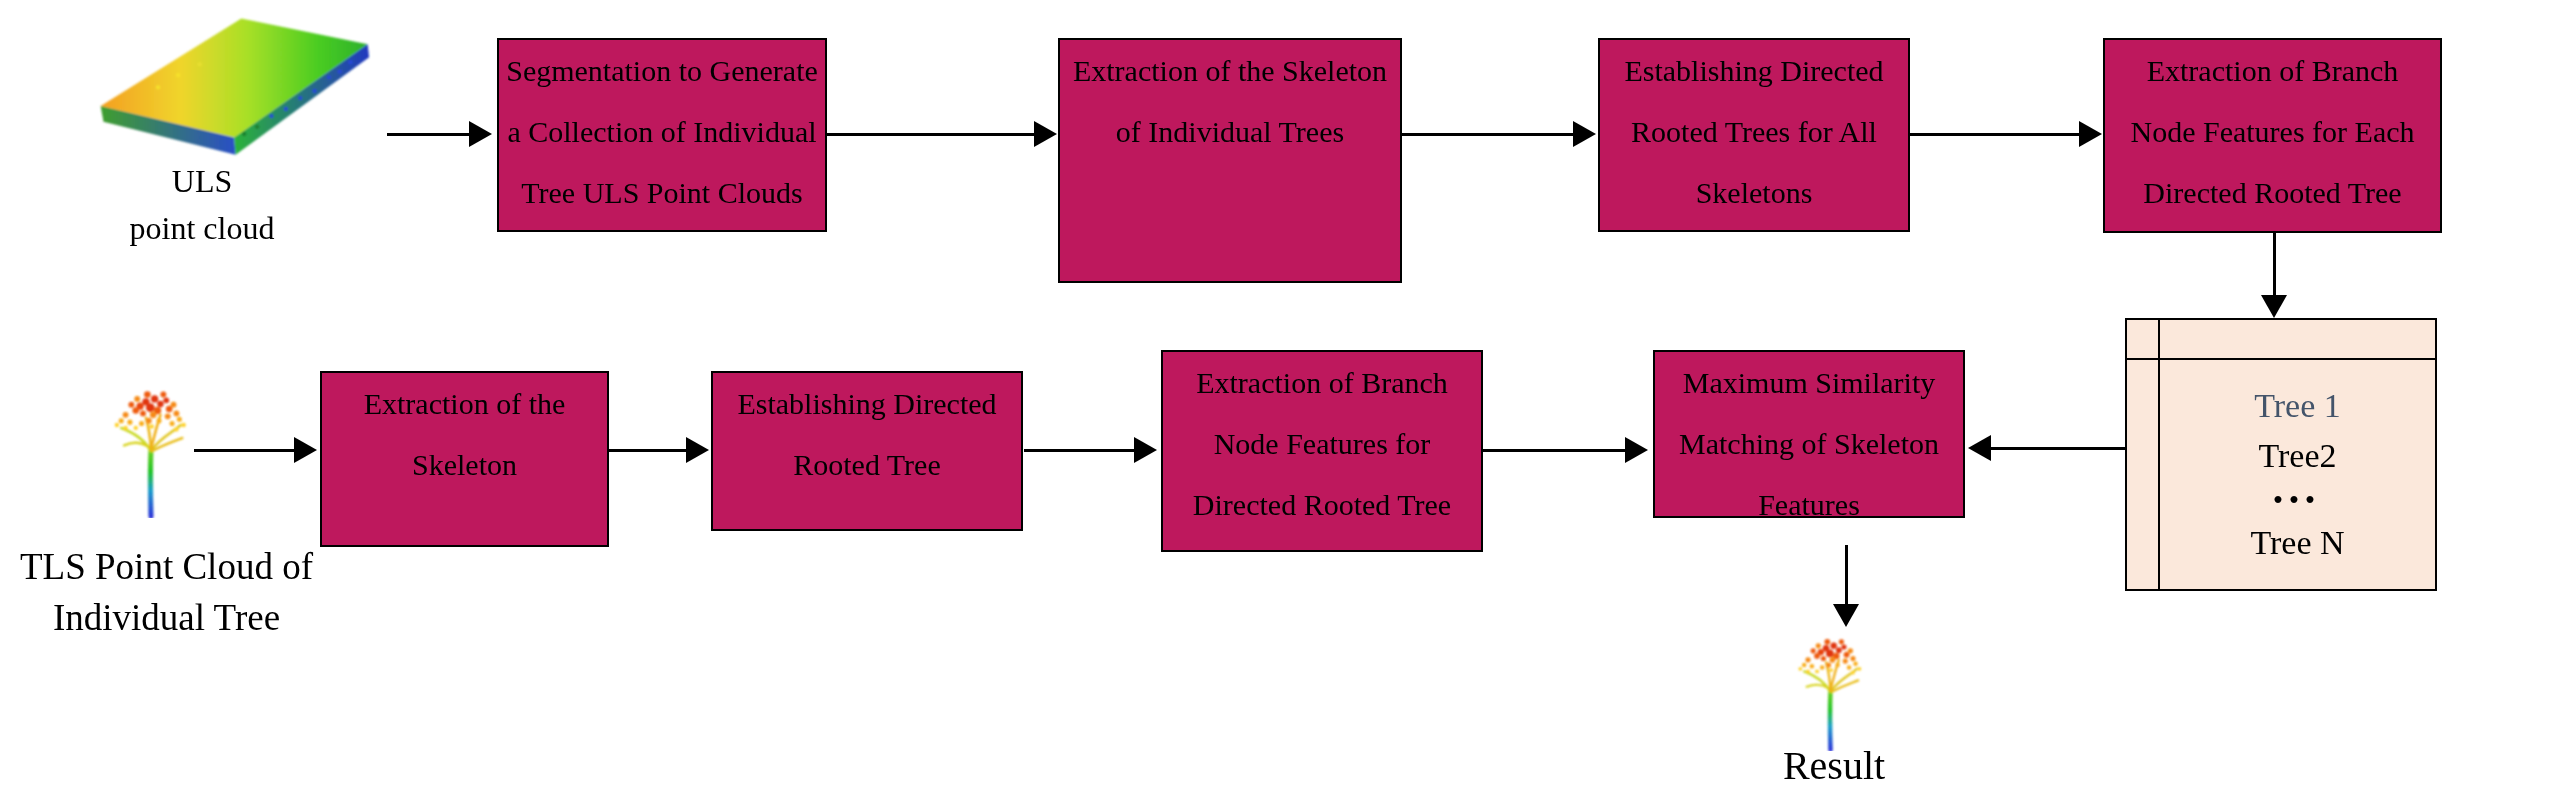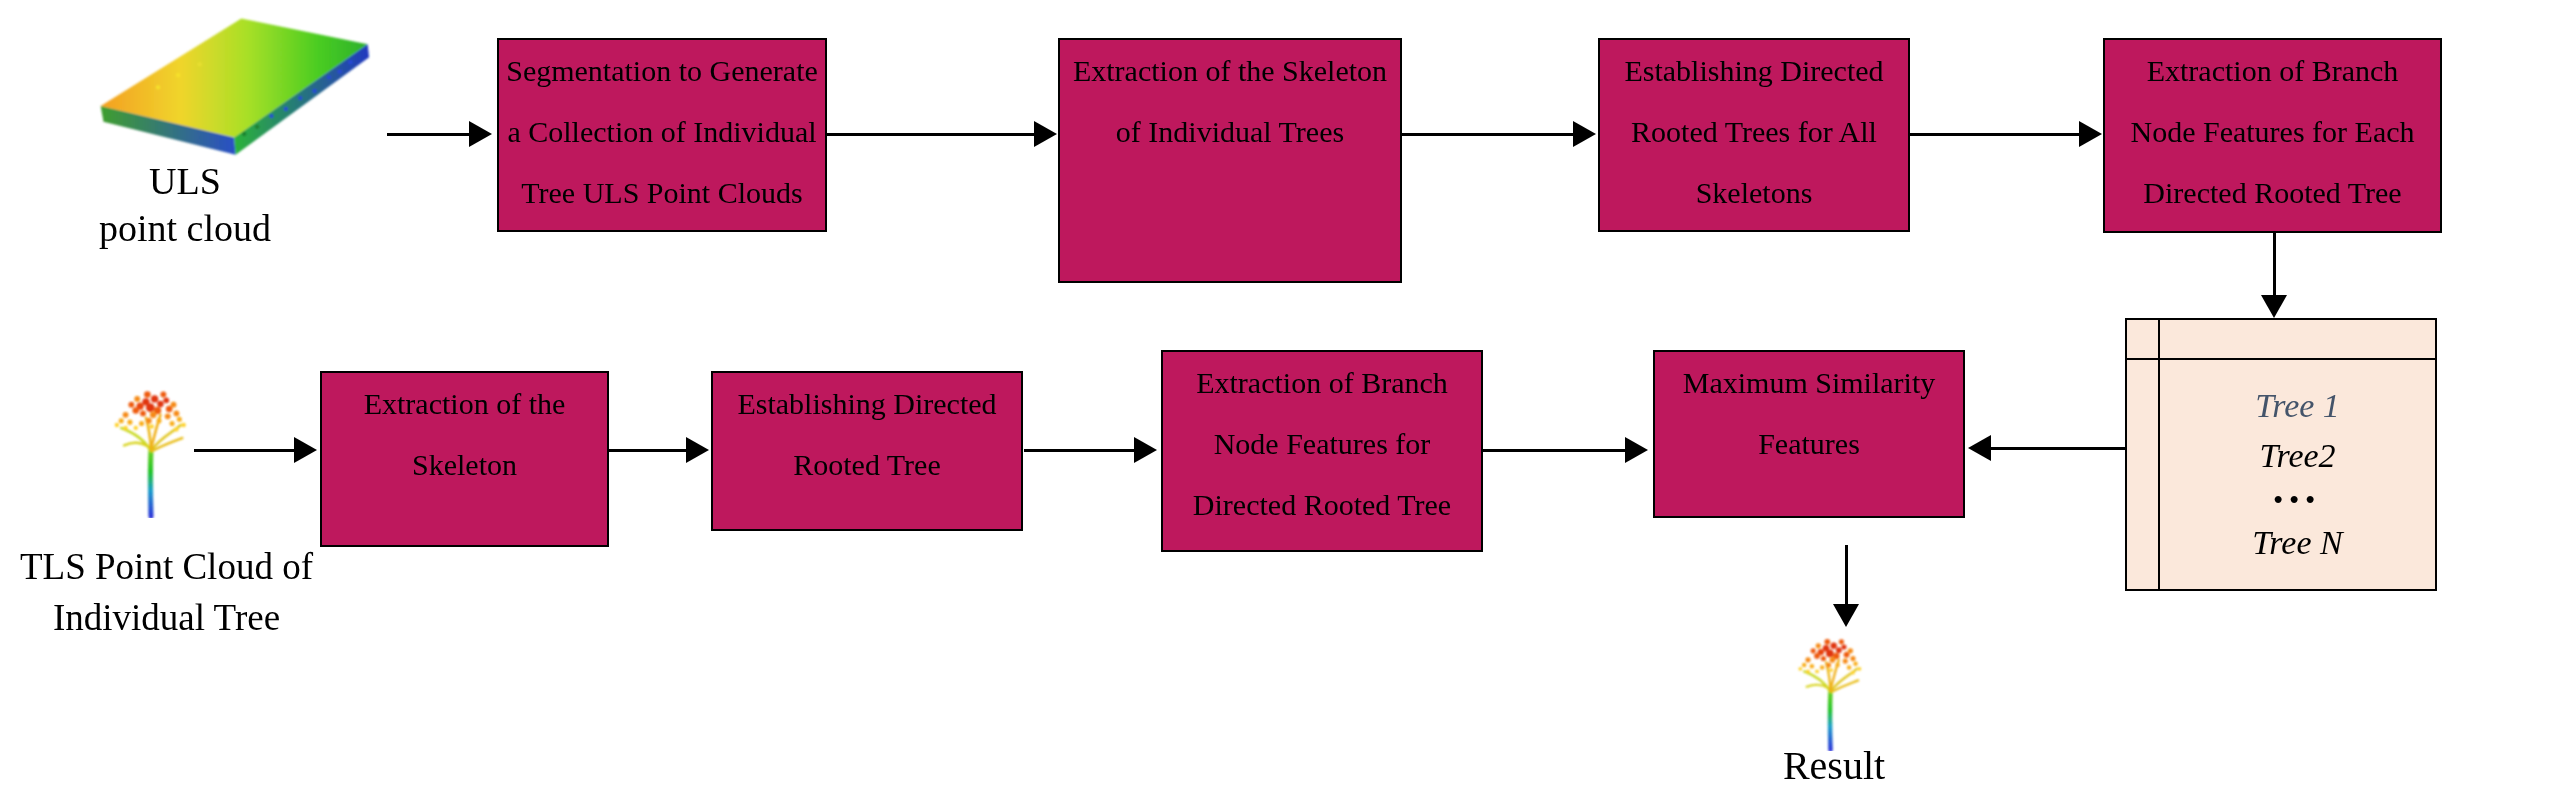--- a/index.html
+++ b/index.html
@@ -22,21 +22,20 @@
   #tree-table{
     position:absolute;left:2125px;top:318px;width:312px;height:273px;
     background:#FBE8DB;border:2.1px solid #000;box-sizing:border-box;
   }
   #tree-table .col-divider{position:absolute;left:31px;top:0;bottom:0;width:2.1px;background:#000;}
   #tree-table .row-divider{position:absolute;left:0;right:0;top:38px;height:2.1px;background:#000;}
   #tree-table .items{
     position:absolute;left:33px;top:40px;right:0;bottom:0;
     display:flex;flex-direction:column;justify-content:center;align-items:center;
     font-size:34px;
-    font-style:italic;
   }
   #tree-table .items .item{line-height:50px;color:#000;}
   #tree-table .items .item.tree1{color:#44546A;}
   #tree-table .items .item.dots{font-size:25.6px;font-weight:bold;letter-spacing:7px;line-height:37px;}
   .svg-art{position:absolute;}
 </style>
 </head>
 <body>
 
 <svg width="0" height="0" style="position:absolute" aria-hidden="true">
@@ -131,21 +130,21 @@
         <circle cx="345" cy="90" r="3" fill="#2746d8"></circle>
           <circle cx="230" cy="167" r="3" fill="#1d7e2a"></circle>
         <circle cx="212" cy="177" r="3" fill="#1d7e2a"></circle>
           <circle cx="120" cy="95" r="3" fill="#f6e22c"></circle>
         <circle cx="92" cy="112" r="3" fill="#f6e22c"></circle>
           <circle cx="150" cy="80" r="3" fill="#e8e030"></circle>
       </g>
     </g>
   </svg>
 
-  <div class="caption" style="left:43px;top:158px;width:284px;font-size:38px;line-height:47px">
+  <div class="caption" style="left:60px;top:158px;width:284px;font-size:32px;line-height:47px">
     <div>ULS</div>
     <div>point cloud</div>
   </div>
 
   <div class="hline" style="left:387px;top:133px;width:84px"></div>
   <div class="head-r" style="left:469px;top:121px"></div>
 
   <div class="pbox" style="left:497px;top:38px;width:330px;height:194px">
     <div class="ln">Segmentation to Generate</div>
     <div class="ln">a Collection of Individual</div>
@@ -227,20 +226,21 @@
     <div class="ln">Extraction of Branch</div>
     <div class="ln">Node Features for</div>
     <div class="ln">Directed Rooted Tree</div>
   </div>
 
   <div class="hline" style="left:1483px;top:449px;width:143px"></div>
   <div class="head-r" style="left:1625px;top:437px"></div>
 
   <div class="pbox" style="left:1653px;top:350px;width:312px;height:168px">
     <div class="ln">Maximum Similarity</div>
+    <div class="ln">Matching of Skeleton</div>
     <div class="ln">Features</div>
   </div>
 
   <div class="vline" style="left:1845px;top:545px;height:60px"></div>
   <div class="head-d" style="left:1833px;top:604px"></div>
 
   <svg class="svg-art" style="left:1788px;top:629px" width="85" height="122" viewBox="0 0 130 190">
     <use href="#rainbow-tree"></use>
   </svg>
 

